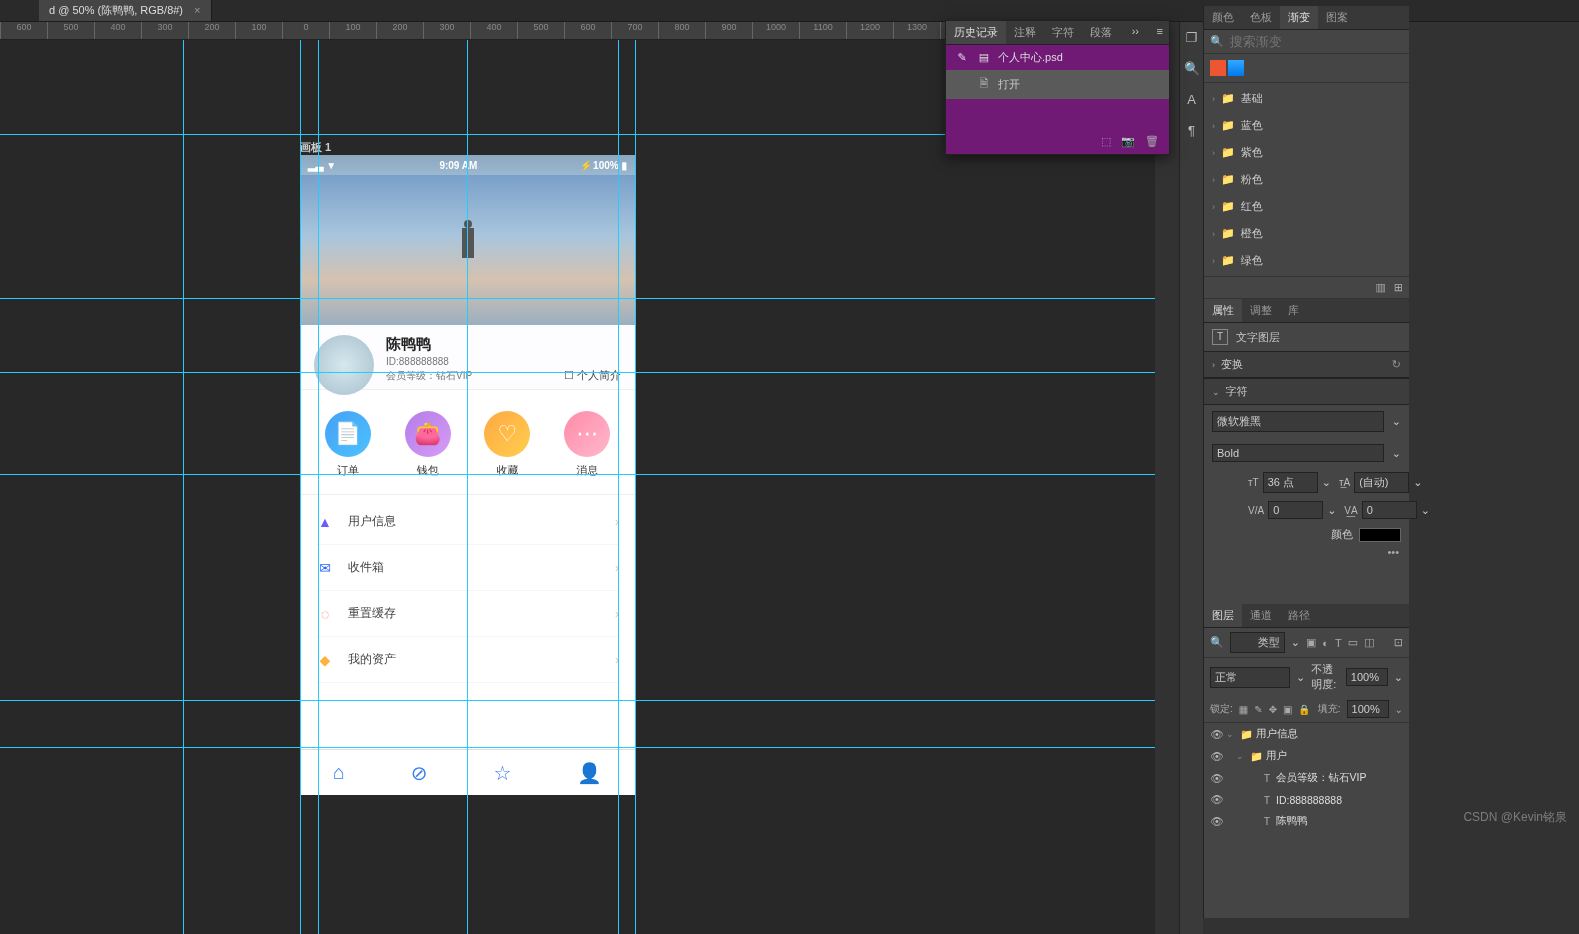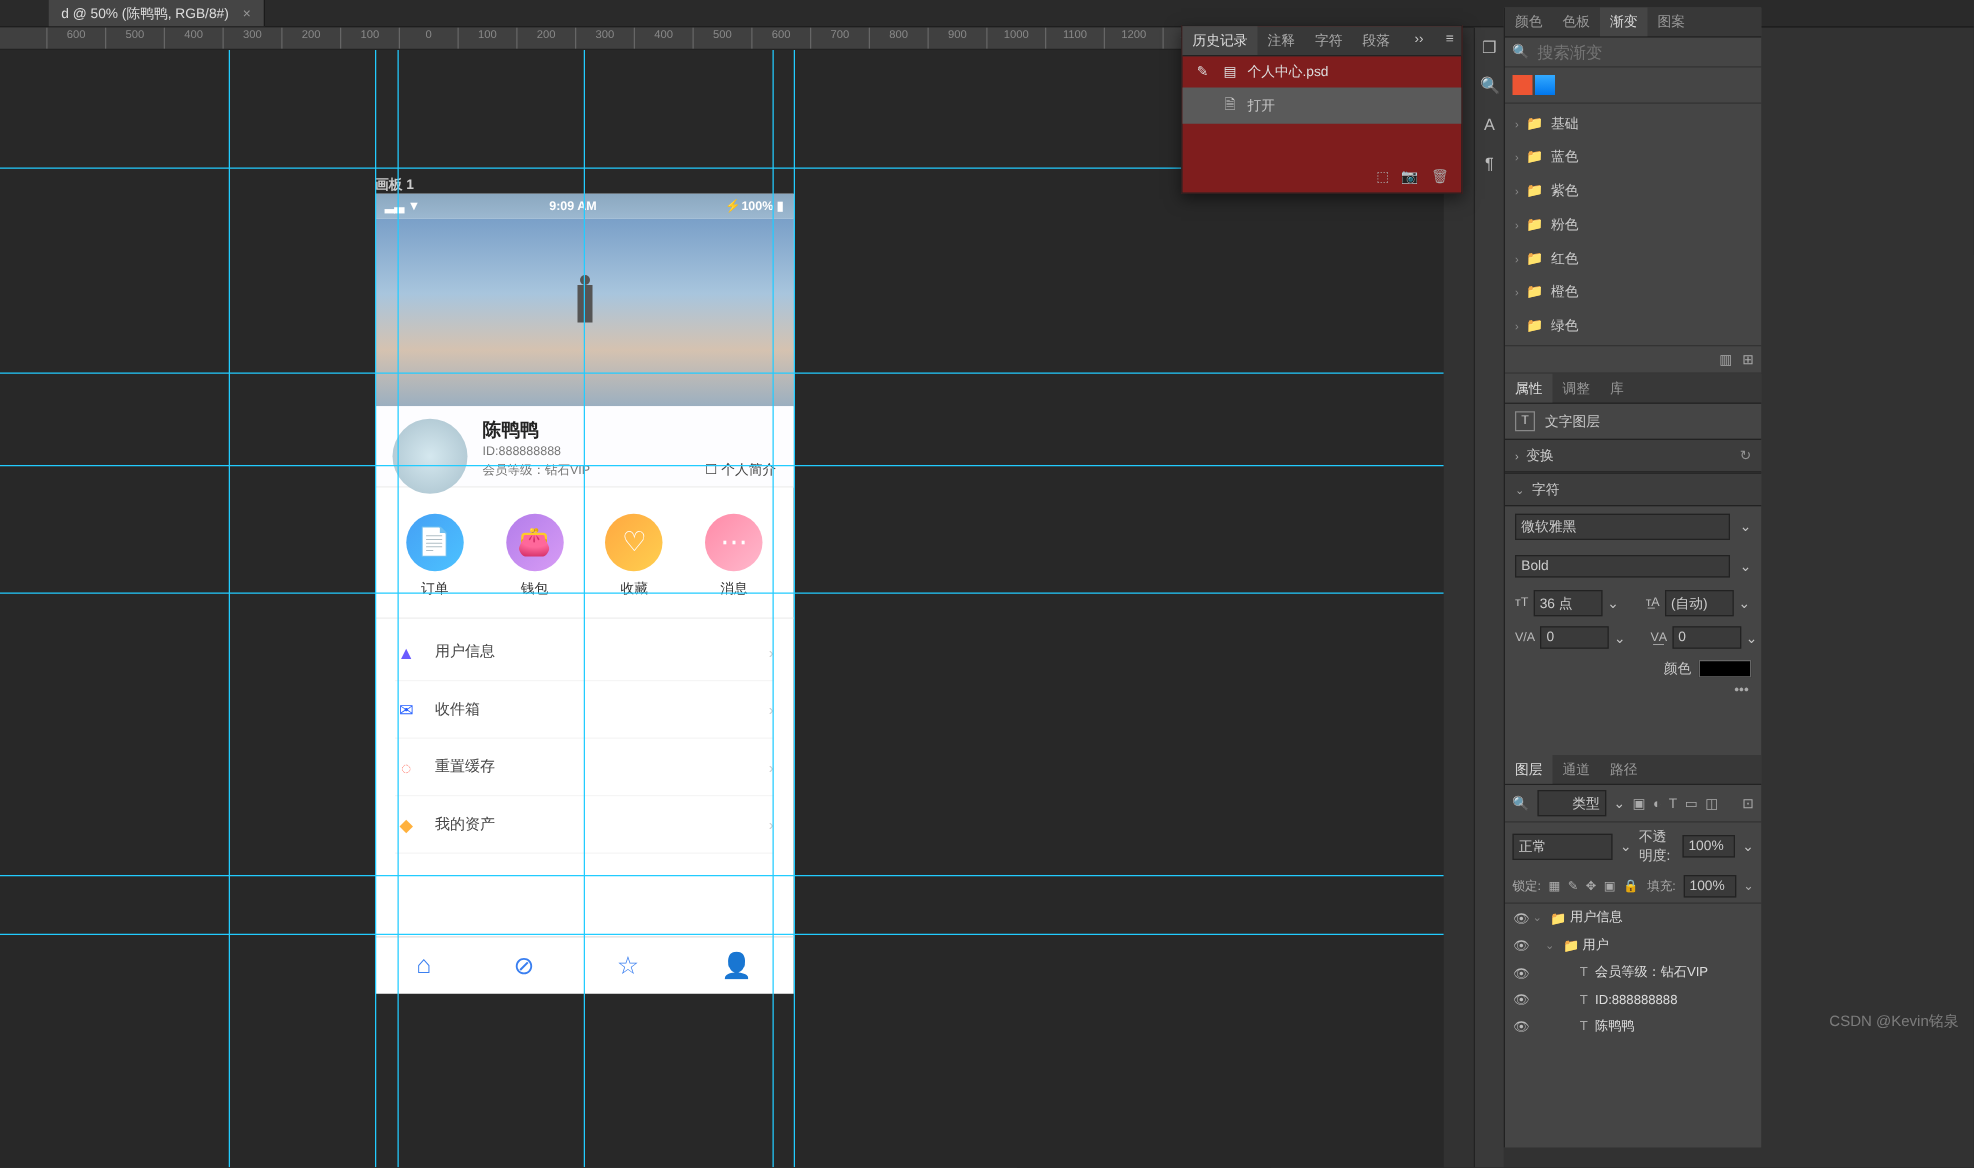--- a/index.html
+++ b/index.html
@@ -5,21 +5,21 @@
 * { margin:0; padding:0; box-sizing:border-box; font-family:"Microsoft YaHei",Arial,sans-serif; }
 body { background:#323232; color:#c8c8c8; font-size:11px; overflow:hidden; width:1579px; height:934px; position:relative; }
 
 
 .tabbar { height:22px; background:#2a2a2a; border-bottom:1px solid #1b1b1b; display:flex;padding-left:39px; }
 .tab { padding:3px 10px; background:#454545; color:#ddd; font-size:11px; border-right:1px solid #1b1b1b; }
 .tab .x { margin-left:8px; color:#999; }
 
 
 .workspace { position:absolute; top:22px; left:0; width:1155px; height:912px; background:#282828; }
-.ruler-h { height:18px; background:#404040; border-bottom:1px solid #222; display:flex; overflow:hidden;justify-content:center; }
+.ruler-h { height:18px; background:#404040; border-bottom:1px solid #222; display:flex; overflow:hidden; }
 .ruler-h span { width:47px; text-align:center; font-size:9px; color:#888; border-left:1px solid #666; flex:none; }
 .canvas { position:relative; width:100%; height:calc(100% - 18px); overflow:hidden; }
 
 
 .guide-v { position:absolute; top:0; bottom:0; width:1px; background:#2cf; z-index:5; }
 .guide-h { position:absolute; left:0; right:0; height:1px; background:#2cf; z-index:5; }
 
 
 .artboard-label { position:absolute; left:300px; top:100px; font-size:11px; color:#ccc; font-weight:bold; }
 .artboard { position:absolute; left:300px; top:115px; width:335px; height:640px; background:#fff; z-index:2; }
@@ -38,21 +38,21 @@
 .ab-gi{text-align:center;font-size:11px;color:#333;}
 .ab-gi .ci{width:46px;height:46px;border-radius:50%;margin:0 auto 6px;display:flex;align-items:center;justify-content:center;font-size:22px;color:#fff;}
 .c1{background:linear-gradient(135deg,#45a0f5,#4cc2ff);} .c2{background:linear-gradient(135deg,#b37dea,#d79cf5);} .c3{background:linear-gradient(135deg,#ffa841,#ffcf4f);} .c4{background:linear-gradient(135deg,#ff8ba8,#ffb8cc);}
 .ab-list{padding:4px 16px;}
 .ab-li{display:flex;align-items:center;padding:14px 0;color:#444;font-size:12px;border-bottom:1px solid #f5f5f5;}
 .ab-li .ico{width:18px;text-align:center;margin-right:14px;font-size:14px;}
 .ab-li .chev{margin-left:auto;color:#ccc;}
 .ab-nav{position:absolute;bottom:0;left:0;right:0;height:46px;border-top:1px solid #ddd;display:flex;justify-content:space-around;align-items:center;color:#3a7ff0;font-size:20px;}
 
 
-.history-panel{position:absolute;left:945px;top:20px;width:225px;height:135px;background:#7f1d1d;border:1px solid #222;box-shadow:0 4px 12px rgba(0,0,0,.5);z-index:20;}
+.history-panel{position:absolute;left:945px;top:20px;width:225px;height:135px;background:#701a75;border:1px solid #222;box-shadow:0 4px 12px rgba(0,0,0,.5);z-index:20;}
 .hp-tabs{display:flex;background:#383838;border-bottom:1px solid #222;font-size:11px;}
 .hp-tab{padding:4px 8px;color:#aaa;}
 .hp-tab.on{background:#454545;color:#ddd;}
 .hp-tabs .sp{margin-left:auto;padding:4px 6px;}
 .hp-row{display:flex;align-items:center;padding:5px 8px;font-size:11px;}
 .hp-row.file{color:#ddd;}
 .hp-row.sel{background:#5a5a5a;}
 .hp-row .ic{width:16px;margin-right:6px;text-align:center;}
 .hp-foot{position:absolute;bottom:0;right:0;display:flex;gap:10px;padding:6px 10px;color:#aaa;}
 
@@ -75,21 +75,21 @@
 .frow .fic{margin-right:6px;color:#aaa;}
 .frow-foot{display:flex;justify-content:flex-end;padding:4px 6px;gap:8px;border-top:1px solid #333;border-bottom:1px solid #333;color:#aaa;}
 
 .section-h{padding:5px 8px;font-size:11px;color:#ccc;background:#3d3d3d;border-top:1px solid #222;border-bottom:1px solid #222;display:flex;align-items:center;}
 .section-h .ar{margin-right:6px;font-size:9px;color:#aaa;}
 .section-h .rst{margin-left:auto;opacity:.6;}
 
 .prop-row{display:flex;align-items:center;padding:6px 8px;gap:8px;}
 .prop-row .T{width:16px;height:16px;border:1px solid #888;text-align:center;line-height:14px;font-size:10px;}
 select,.fake-select{background:#3a3a3a;border:1px solid #222;color:#ccc;font-size:11px;padding:2px 4px;flex:1;}
-.numrow{display:flex;padding:4px 8px;gap:20px;}
+.numrow{display:flex;padding:4px 8px;gap:8px;margin-left:36px;}
 .numcell{display:flex;align-items:center;gap:4px;flex:1;}
 .numcell .lab{color:#bbb;font-size:10px;}
 .numcell .fake-select{width:55px;flex:none;}
 .color-row{display:flex;align-items:center;justify-content:flex-end;padding:4px 8px;gap:6px;}
 .color-sw{width:42px;height:14px;background:#000;border:1px solid #666;}
 .dots{text-align:right;padding:0 10px 6px;color:#aaa;}
 
 .layer-filter{display:flex;align-items:center;padding:4px 6px;gap:6px;border-bottom:1px solid #333;}
 .layer-filter .fake-select{width:55px;flex:none;text-align:right;}
 .lf-ic{color:#aaa;font-size:11px;}

